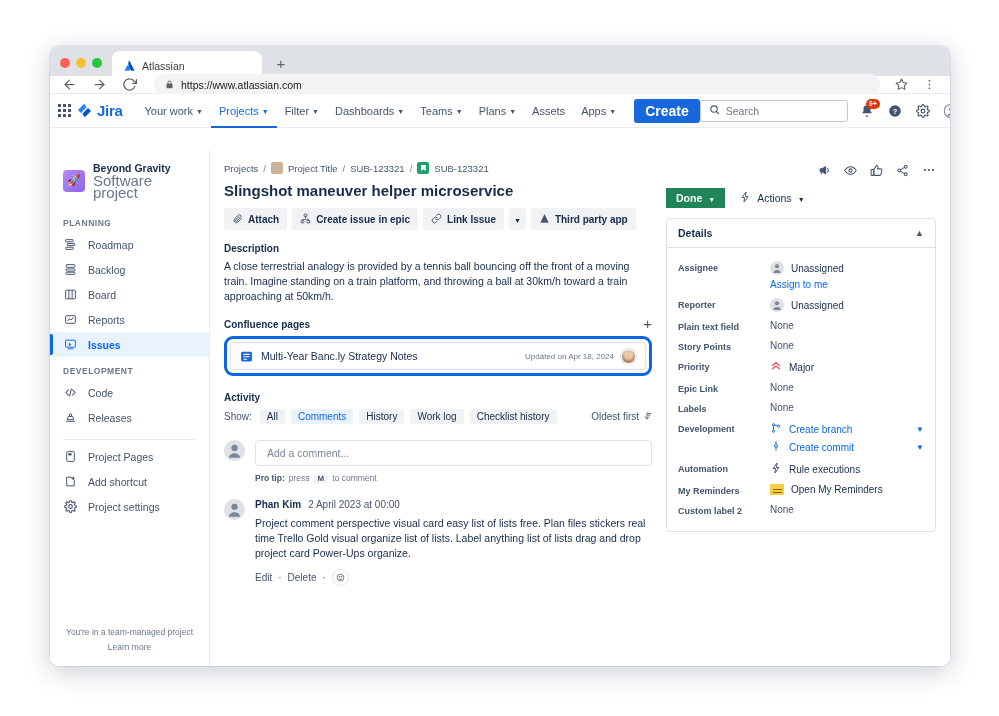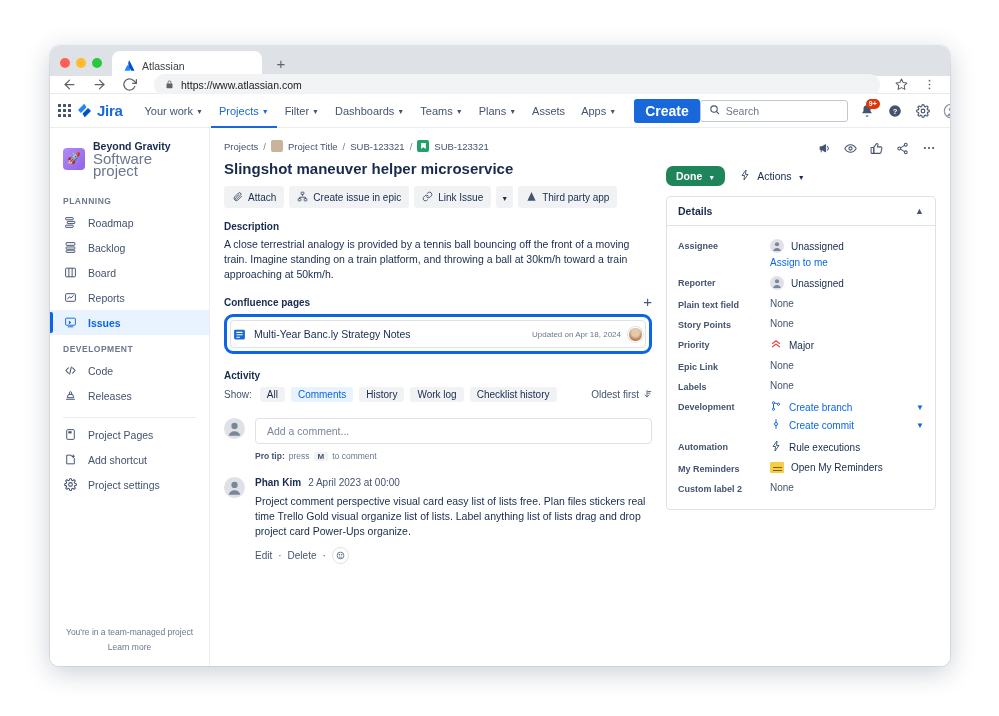--- a/index.html
+++ b/index.html
@@ -46,21 +46,21 @@
   }
   .navbtn { width: 18px; height: 18px; color:#5f6368; display:flex; align-items:center; justify-content:center; cursor:pointer;}
   .omnibox {
     flex: 1; height: 22px; background:#f1f3f4; border-radius: 11px;
     display:flex; align-items:center; gap: 7px; padding: 0 11px;
     font-size: 10.5px; color:#202124; margin-left: 4px;
   }
   .ombtns { display:flex; align-items:center; gap:10px; padding-right:2px; }
 
   
-  .app { flex: 1; display: flex; flex-direction: column; background:#fff; min-height:0; }
+  .app { flex: 1; display: flex; flex-direction: column; background:#fff; min-height:0;gap:22px; }
   .topnav {
     height: 34px; flex: none; display:flex; align-items:center;
     padding: 0 10px 0 8px; border-bottom: 1px solid #ebecf0; gap: 0;
   }
   .grid-icon { width: 22px; height: 22px; display:flex; align-items:center; justify-content:center; cursor:pointer; }
   .grid-icon .g { display:grid; grid-template-columns: repeat(3,3px); gap:2px; }
   .grid-icon .g i { width:3px; height:3px; background:#44546f; border-radius:0.5px; display:block;}
   .logo { display:flex; align-items:center; gap:5px; margin-left: 6px; margin-right: 14px; }
   .logo-text { font-size: 15px; font-weight: 600; color:#1868db; letter-spacing:-0.3px; }
   .navitem {
@@ -133,37 +133,37 @@
   .bc-sq { width:12px; height:12px; border-radius:2px; background:#22a06b; display:flex; align-items:center; justify-content:center;}
   .bc-sq span { width:5px; height:6px; background:#fff; display:block; clip-path: polygon(0 0,100% 0,100% 100%,50% 70%,0 100%); }
   .bc-link { cursor:pointer; }
 
   .issue-title { font-size: 15px; font-weight: 600; color:#172b4d; margin: 8px 0 9px 0; }
 
   .toolbar { display:flex; gap: 5px; align-items:center; flex-wrap: nowrap; overflow:hidden; }
   .tbtn {
     background:#f1f2f4; border-radius:3px; height: 22px; padding: 0 8px;
     display:flex; align-items:center; gap: 5px;
-    font-size: 10px; color:#172b4d; font-weight:400; cursor:pointer; white-space:nowrap;
+    font-size: 10px; color:#172b4d; font-weight:700; cursor:pointer; white-space:nowrap;
   }
   .tbtn.caret-only { padding: 0 5px; }
 
   .sec-label { font-size: 10px; font-weight:700; color:#172b4d; margin: 13px 0 5px 0; }
   .desc { font-size: 10.5px; color:#172b4d; line-height: 15px; }
 
   .conf-head { display:flex; align-items:flex-end; justify-content:space-between; margin: 14px 0 0 0; }
   .conf-head .sec-label { margin: 0; }
   .plus { font-size: 15px; color:#44546f; cursor:pointer; line-height: 12px; }
 
   .conf-wrap {
     margin-top: 6px; border: 3px solid #0c66e4; border-radius: 9px; padding: 3px;
   }
   .conf-card {
     border: 1px solid #dfe1e6; border-radius: 4px; height: 28px;
-    display:flex; align-items:center; padding: 0 2px; gap: 8px; background:#fff;
+    display:flex; align-items:center; padding: 0 9px; gap: 8px; background:#fff;
   }
   .conf-ic { width: 13px; height:13px; flex:none; display:flex; align-items:center; justify-content:center;}
   .conf-title { font-size: 10.5px; color:#172b4d; }
   .conf-meta { margin-left:auto; display:flex; align-items:center; gap:7px; }
   .conf-date { font-size: 8px; color:#6b778c; }
   .conf-avatar {
     width: 15px; height: 15px; border-radius:50%;
     background: radial-gradient(circle at 50% 35%, #e6c9a8 35%, #a8724a 75%);
     border: 1px solid #fff; box-shadow: 0 0 0 1px #dfe1e6;
   }
@@ -203,21 +203,21 @@
     width: 17px; height:17px; border:1px solid #dfe1e6; border-radius:50%;
     display:flex; align-items:center; justify-content:center; font-size:9px; color:#44546f; cursor:pointer;
   }
 
   
   .rp-icons { display:flex; align-items:center; justify-content:flex-end; gap: 13px; height: 16px; }
   .rp-icon { color:#44546f; cursor:pointer; display:flex; align-items:center; }
   .status-row { display:flex; align-items:center; gap: 14px; margin-top: 10px; }
   .status-btn {
     background:#1f845a; color:#fff; font-size:10.5px; font-weight:600;
-    border-radius:7px; padding: 4px 10px; display:flex; align-items:center; gap:6px; cursor:pointer;
+    border-radius:0; padding: 4px 10px; display:flex; align-items:center; gap:6px; cursor:pointer;
   }
   .actions-btn { display:flex; align-items:center; gap:6px; font-size:10.5px; font-weight:500; color:#172b4d; cursor:pointer; }
 
   .details-card { border:1px solid #dfe1e6; border-radius:4px; margin-top: 10px; background:#fff; }
   .details-head {
     display:flex; align-items:center; justify-content:space-between;
     padding: 8px 11px; border-bottom:1px solid #dfe1e6;
   }
   .details-title { font-size:10.5px; font-weight:700; color:#172b4d; }
   .chev { font-size:9px; color:#44546f; cursor:pointer; }

